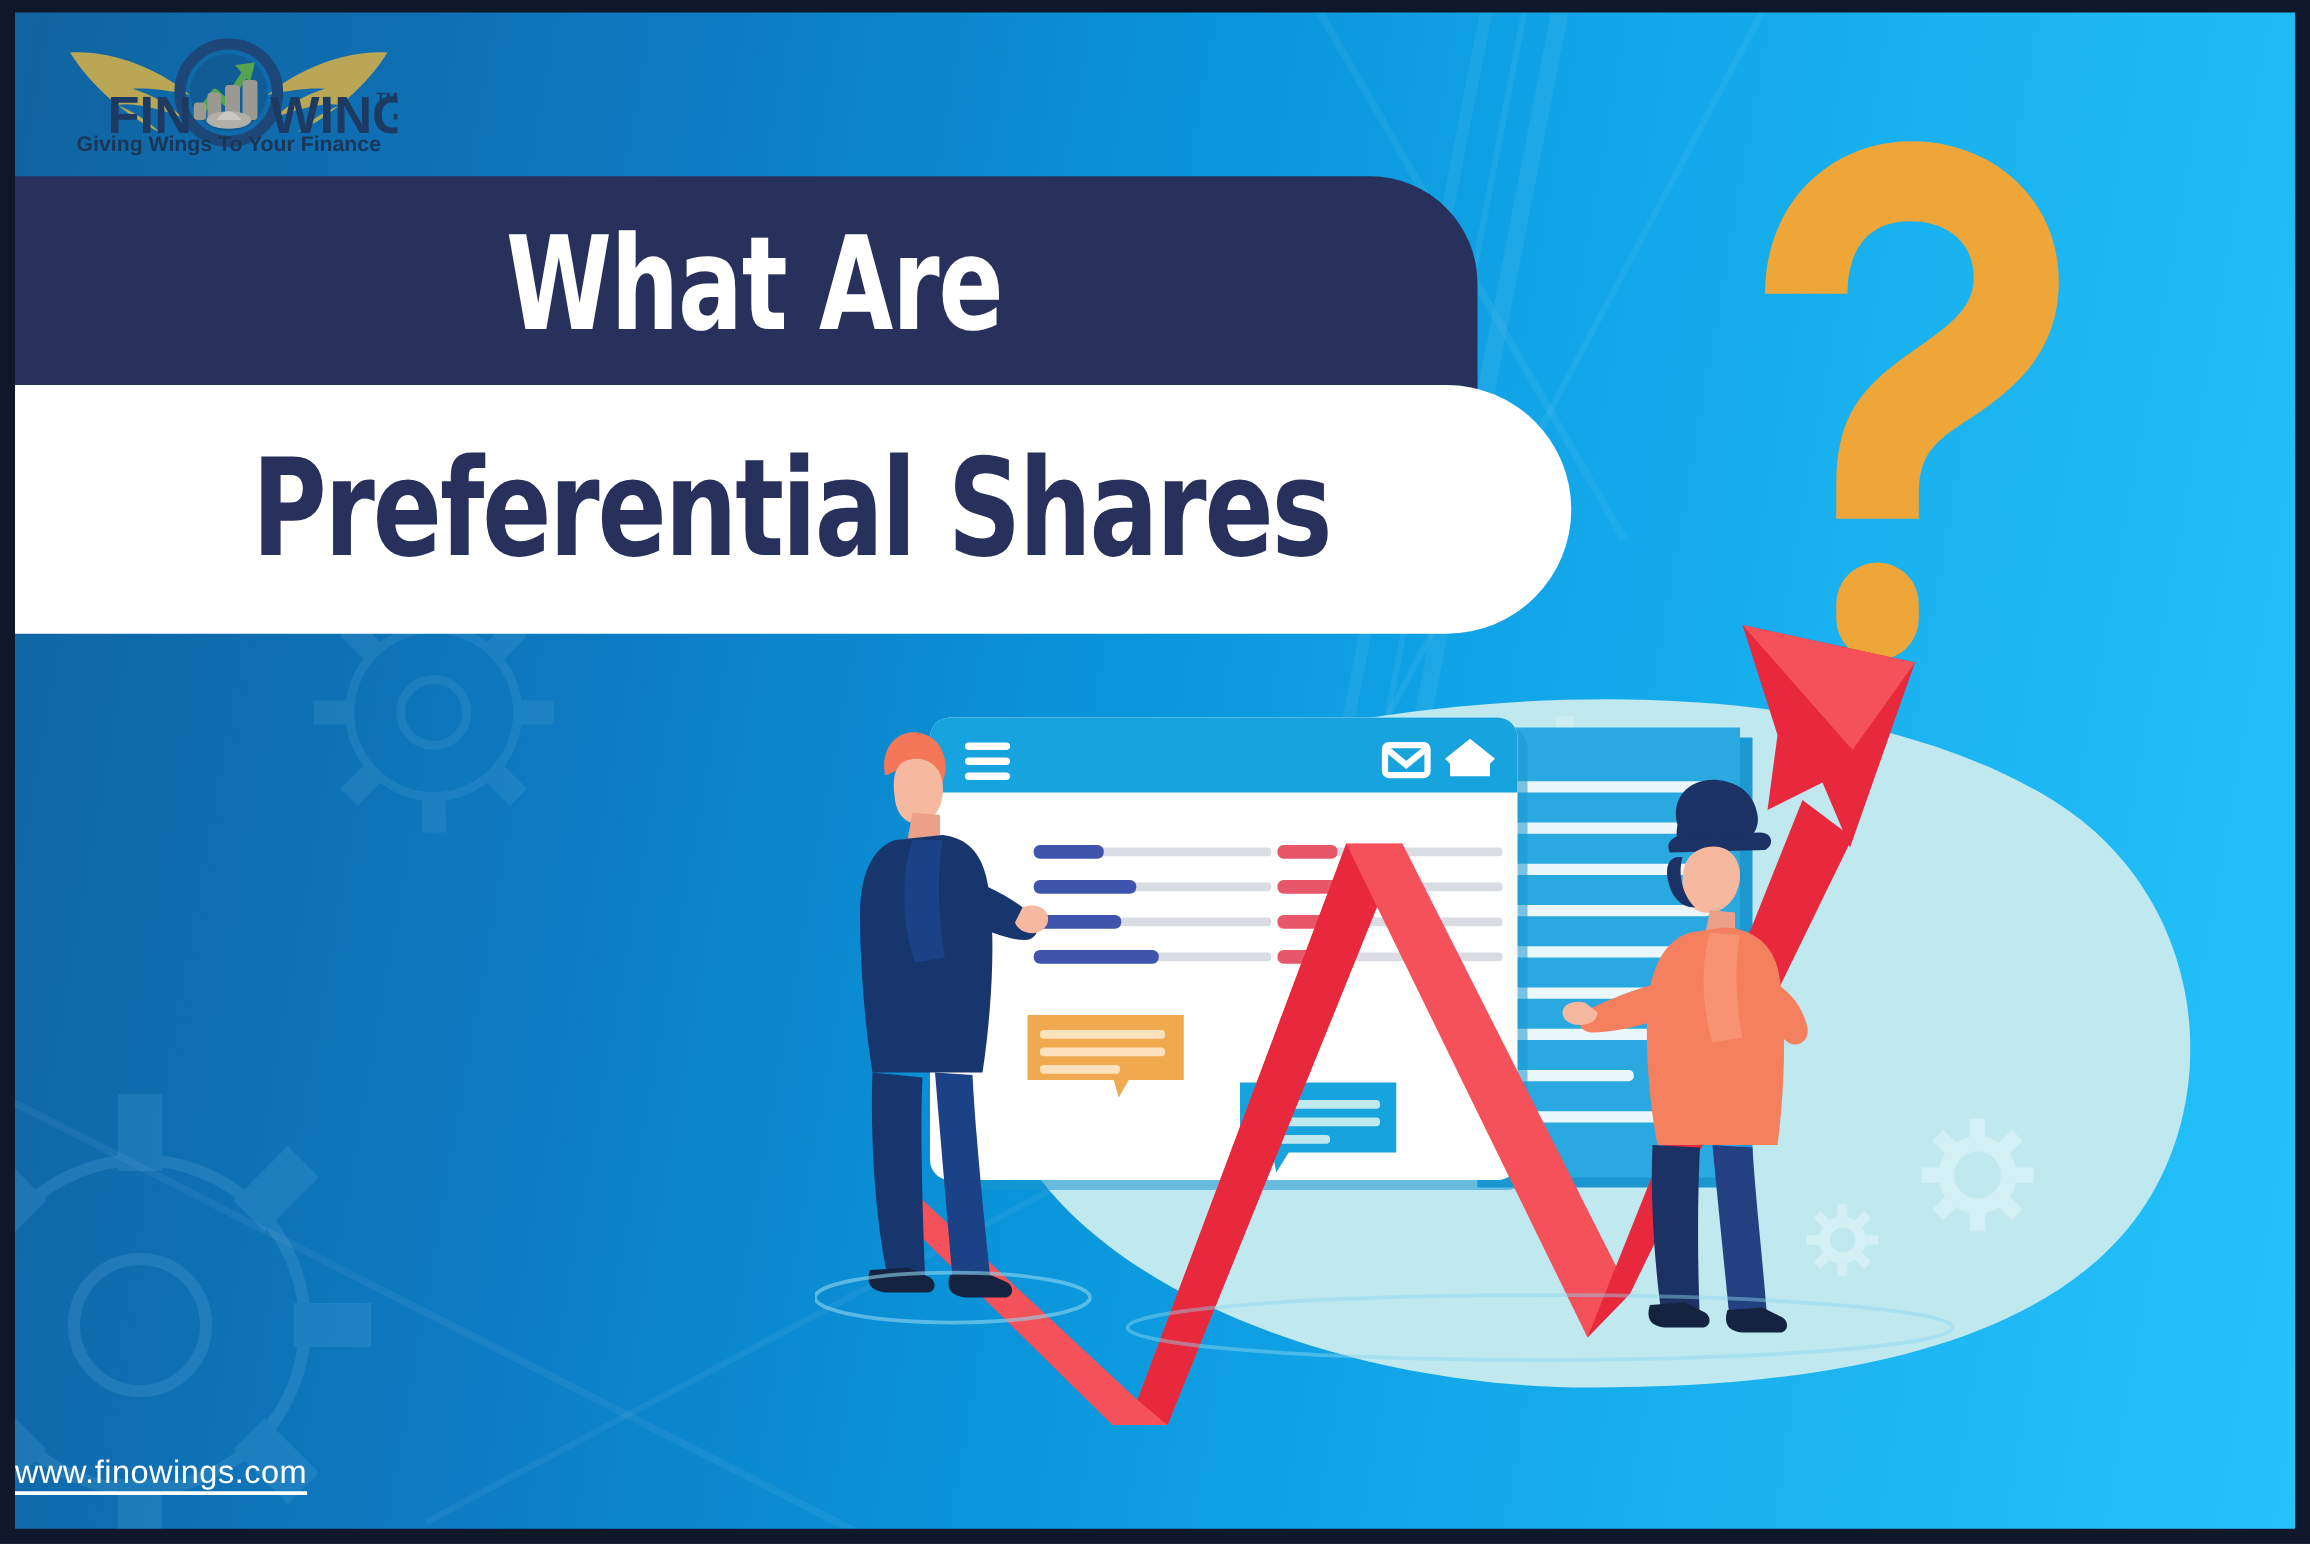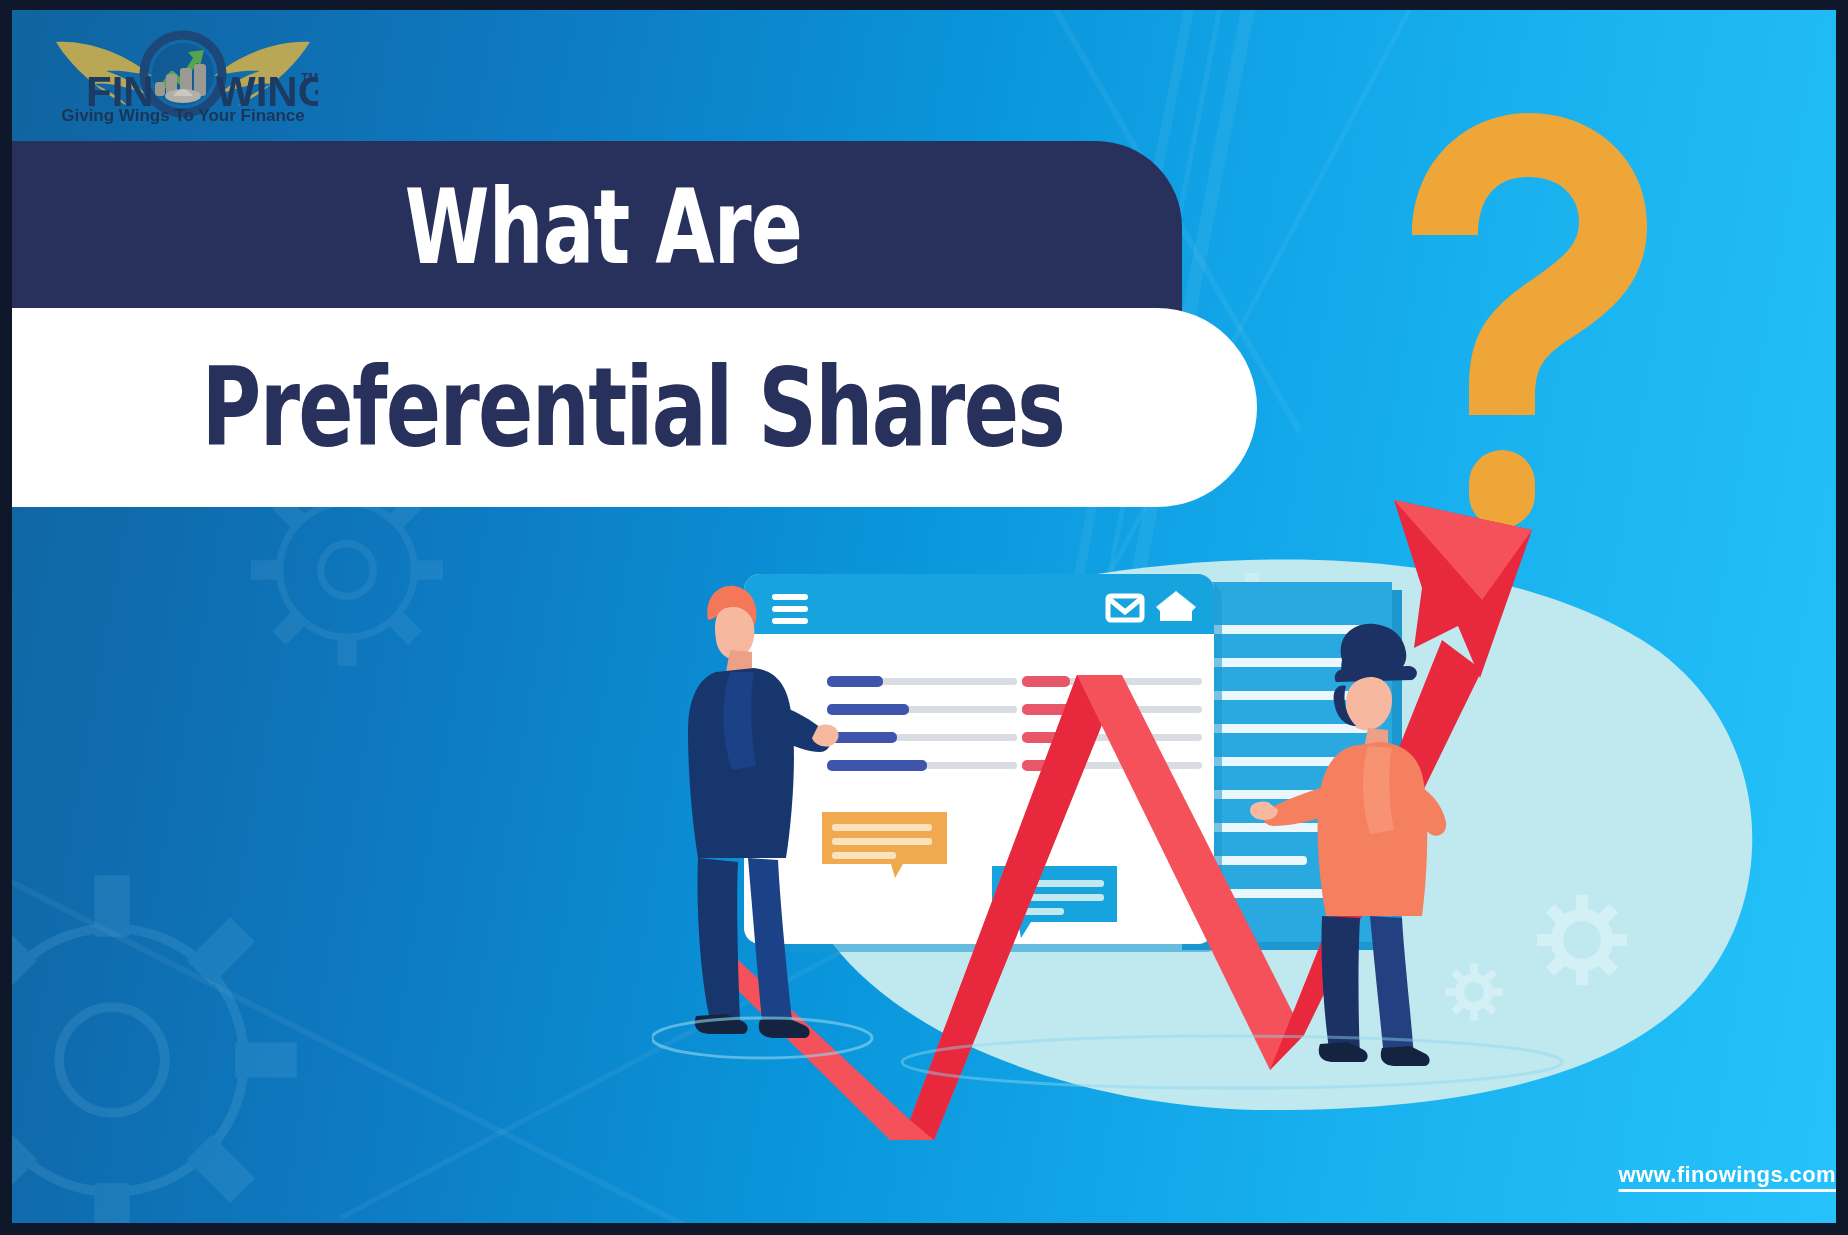--- a/index.html
+++ b/index.html
@@ -70,22 +70,22 @@
   
   .qmark { position:absolute; left:1345px; top:95px; width:330px; height:430px; }
   .qmark svg { display:block; }
 
   
   .illus { position:absolute; left:640px; top:480px; width:1180px; height:660px; }
   .illus svg { display:block; }
 
   
   .url {
-    position:absolute; left:0; right:0; top:1152px; text-align:right;
-    color:#ffffff; font-weight:700; font-size:22px; letter-spacing:.4px;
+    position:absolute; left:0; right:0; top:1152px; text-align:left;
+    color:#ffffff; font-weight:400; font-size:26px; letter-spacing:.4px;
     text-decoration:underline; text-underline-offset:7px; text-decoration-thickness:3px;
   }
 </style>
 </head>
 <body>
 
 <div id="canvas">
   <div class="art">
 
     <div class="streak s1"></div>

